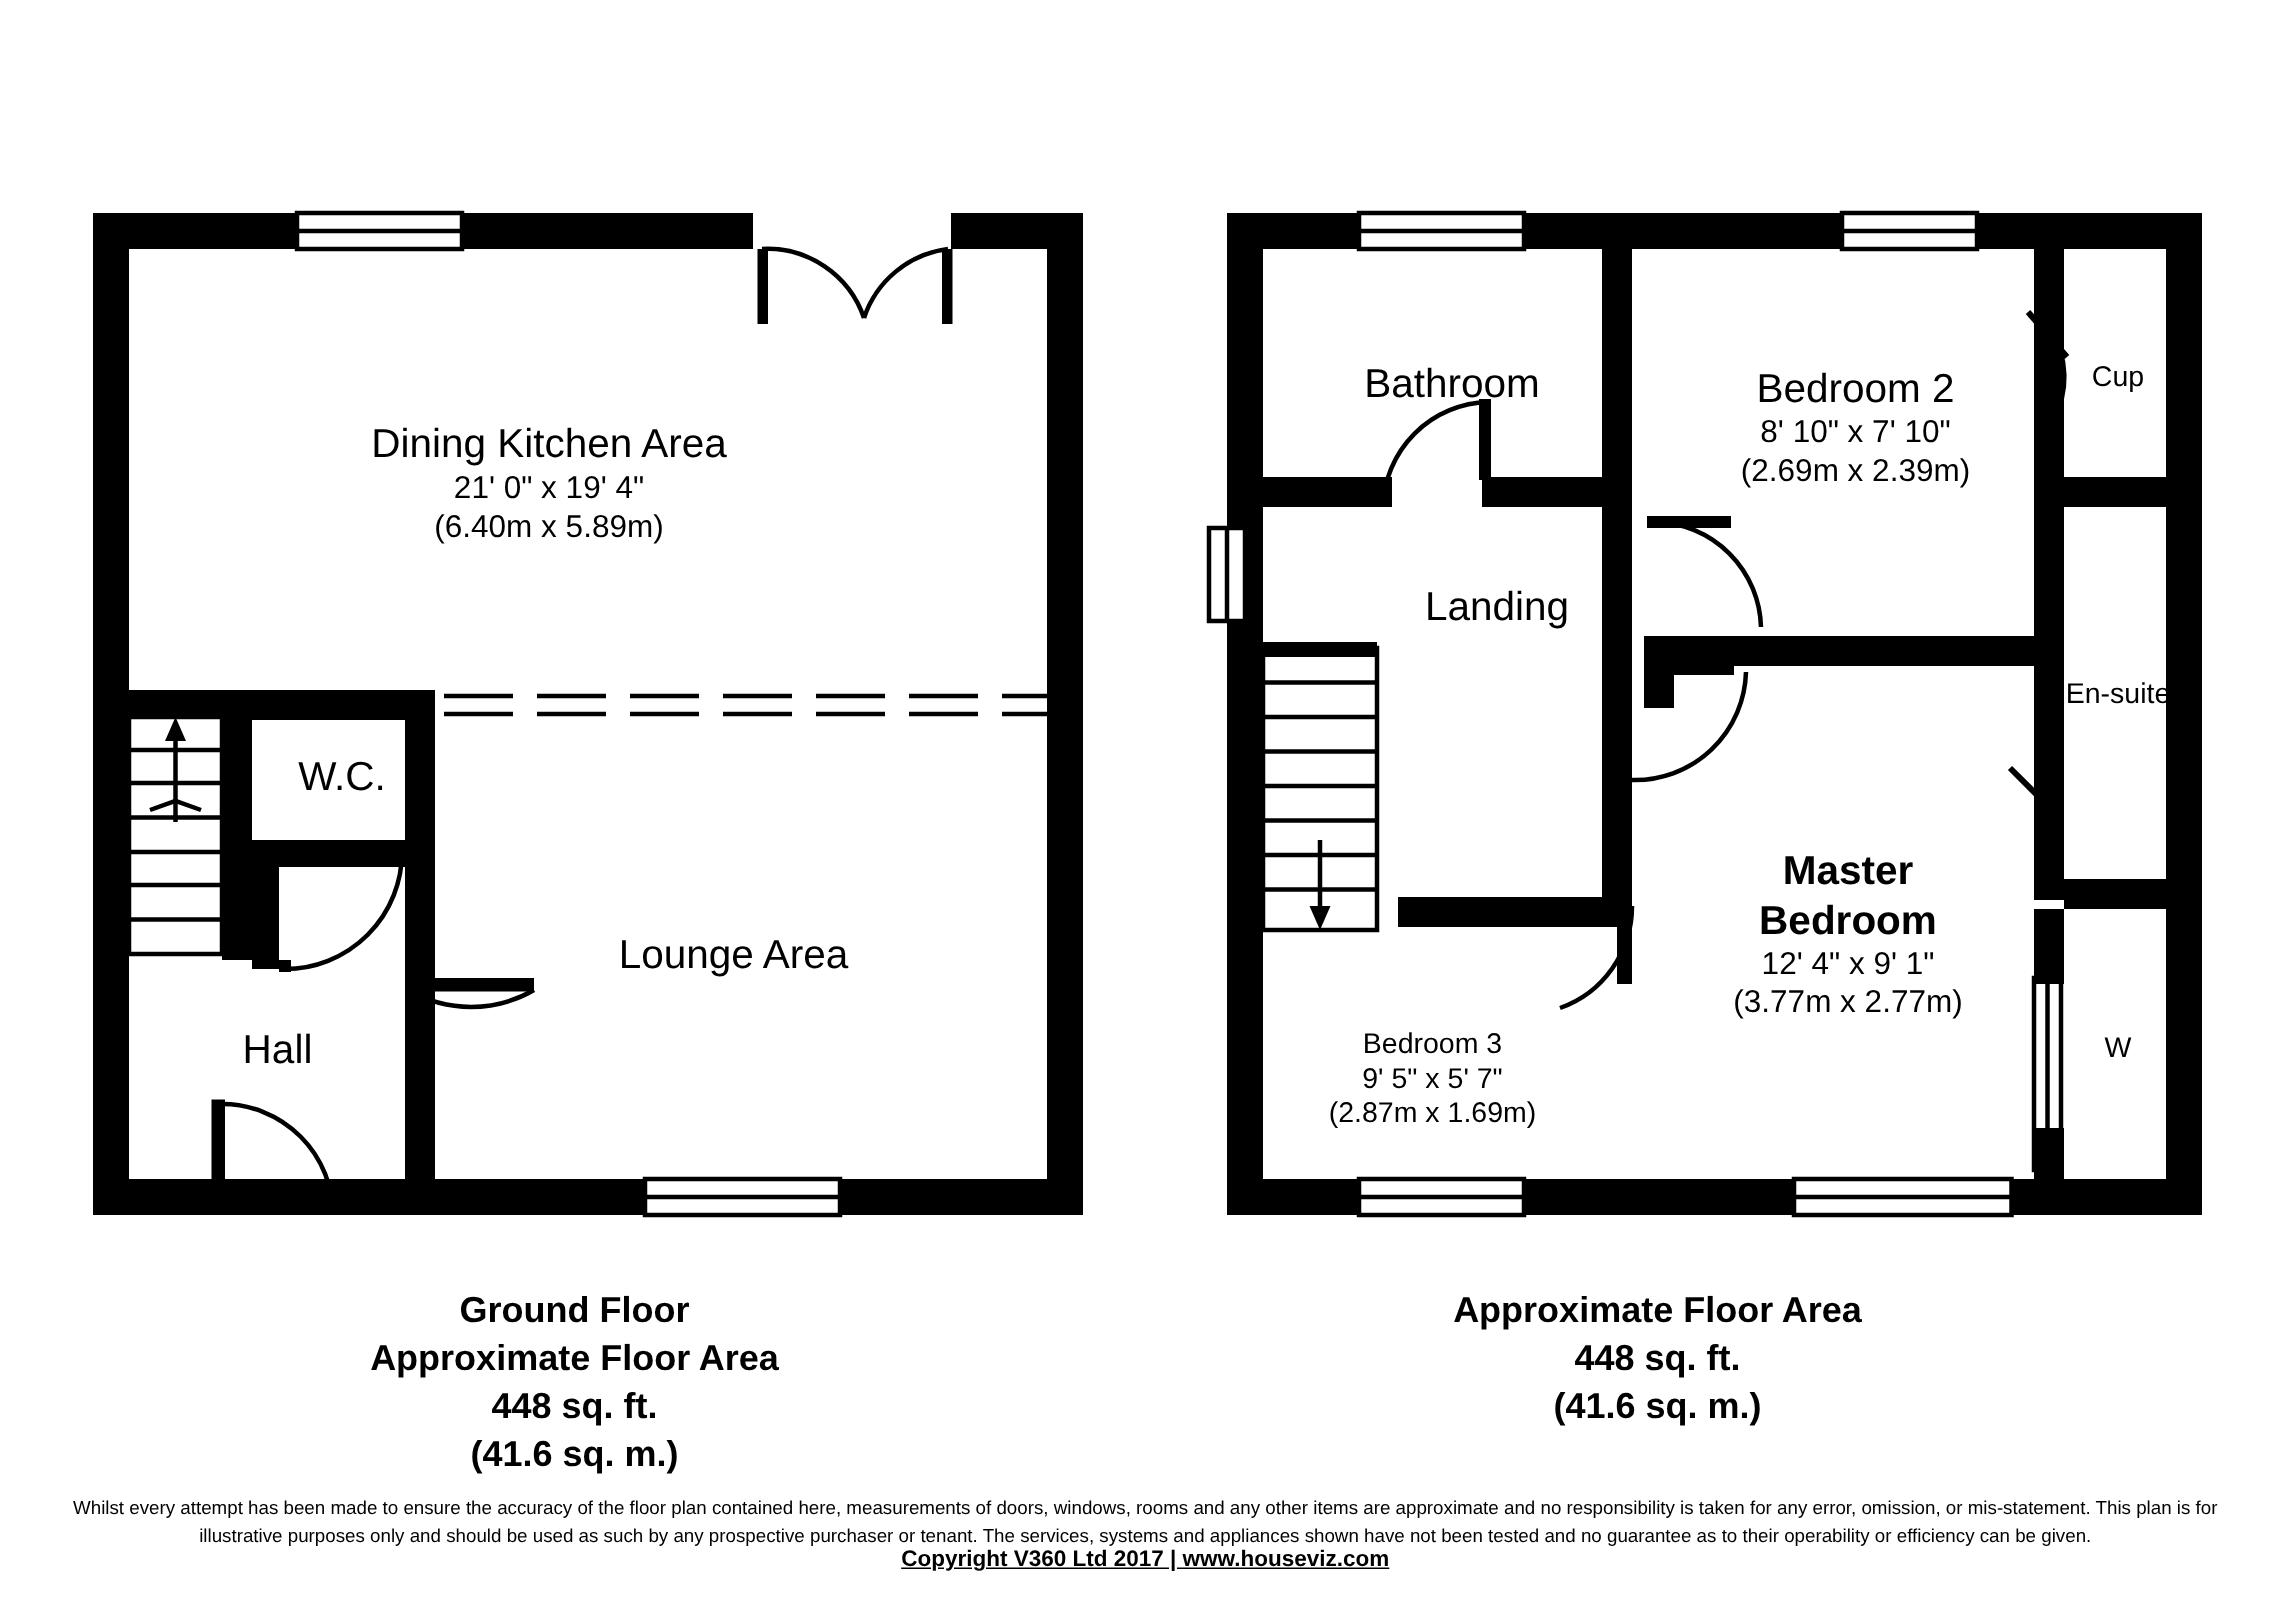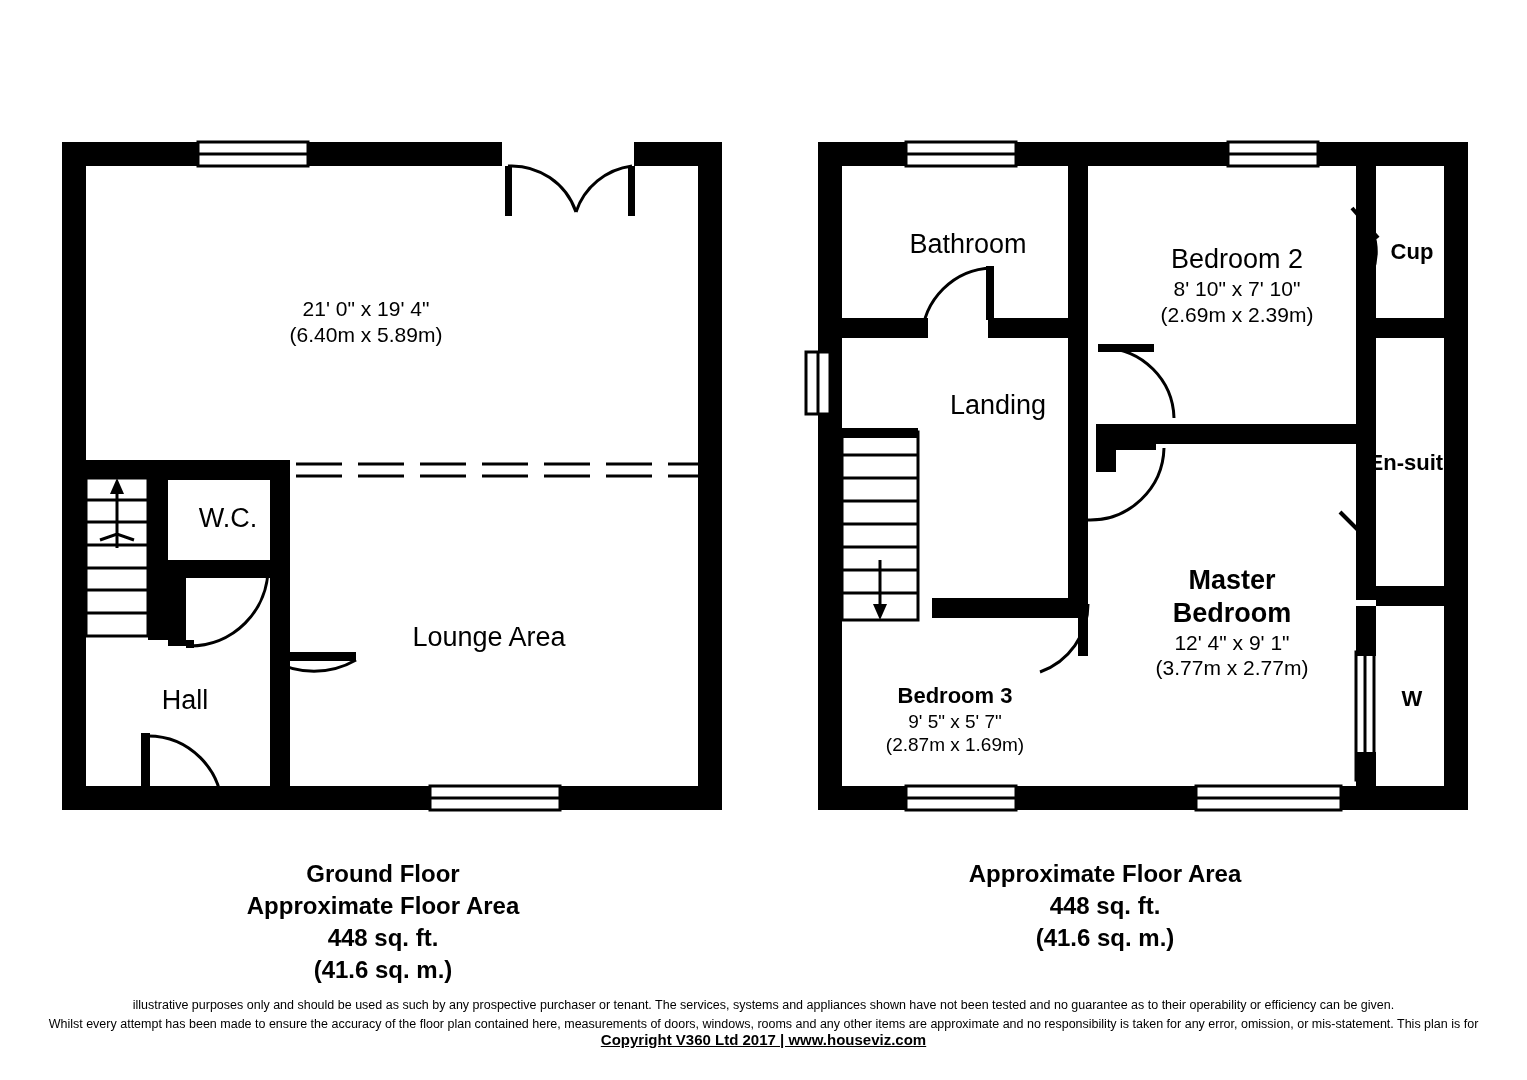--- a/index.html
+++ b/index.html
@@ -27,22 +27,21 @@
     text-align: center;
     line-height: 1.22;
     white-space: nowrap;
     transform: translate(-50%, -50%);
     pointer-events: none;
   }
   .room-name {
     font-size: 27px;
   }
   .room-name.small {
-    font-size: 22px;
-    font-weight: bold;
+    font-size: 19px;
   }
   .room-dims {
     font-size: 21px;
   }
   .room-dims.small {
     font-size: 19px;
   }
   .caption {
     position: absolute;
     text-align: center;
@@ -236,29 +235,30 @@
       <line x1="1352" y1="208" x2="1378" y2="238" stroke="#000" stroke-width="4"></line>
     </g>
     <g>
       <path d="M1362 512 A 62 62 0 0 1 1368 574" fill="none" stroke="#000" stroke-width="3"></path>
       <line x1="1340" y1="512" x2="1368" y2="540" stroke="#000" stroke-width="4"></line>
     </g>
   </g>
 </svg>
 
 <div class="lbl stack" style="left:366px; top:322px;">
+  <div class="room-name">Dining Kitchen Area</div>
   <div class="room-dims">21' 0" x 19' 4"</div>
   <div class="room-dims">(6.40m x 5.89m)</div>
 </div>
 
 <div class="lbl room-name" style="left:228px; top:518px;">W.C.</div>
 <div class="lbl room-name" style="left:489px; top:637px;">Lounge Area</div>
 <div class="lbl room-name" style="left:185px; top:688px;margin-top:12px;">Hall</div>
 
-<div class="lbl room-name" style="left:968px; top:244px;">Bathroom</div>
+<div class="lbl room-name" style="left:968px; top:256px;">Bathroom</div>
 
 <div class="lbl stack" style="left:1237px; top:285px;">
   <div class="room-name">Bedroom 2</div>
   <div class="room-dims">8' 10" x 7' 10"</div>
   <div class="room-dims">(2.69m x 2.39m)</div>
 </div>
 
 <div class="lbl room-name small" style="left:1412px; top:252px;">Cup</div>
 <div class="lbl room-name" style="left:998px; top:405px;">Landing</div>
 
@@ -288,16 +288,16 @@
   <div>(41.6 sq. m.)</div>
 </div>
 
 <div class="caption" style="left:1105px; top:858px;">
   <div>Approximate Floor Area</div>
   <div>448 sq. ft.</div>
   <div>(41.6 sq. m.)</div>
 </div>
 
 <div class="disclaimer" style="top:996px;">
+  <div>Whilst every attempt has been made to ensure the accuracy of the floor plan contained here, measurements of doors, windows, rooms and any other items are approximate and no responsibility is taken for any error, omission, or mis-statement. This plan is for</div>
   <div>illustrative purposes only and should be used as such by any prospective purchaser or tenant. The services, systems and appliances shown have not been tested and no guarantee as to their operability or efficiency can be given.</div>
-  <div>Whilst every attempt has been made to ensure the accuracy of the floor plan contained here, measurements of doors, windows, rooms and any other items are approximate and no responsibility is taken for any error, omission, or mis-statement. This plan is for</div>
 </div>
 <div class="copyright" style="top:1031px;">Copyright V360 Ltd 2017 | www.houseviz.com</div>
 
 </body></html>

